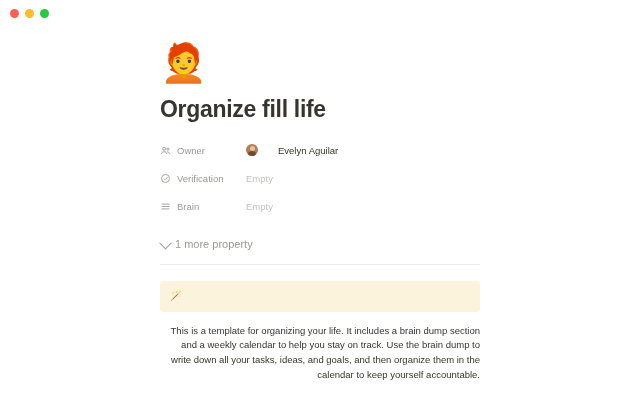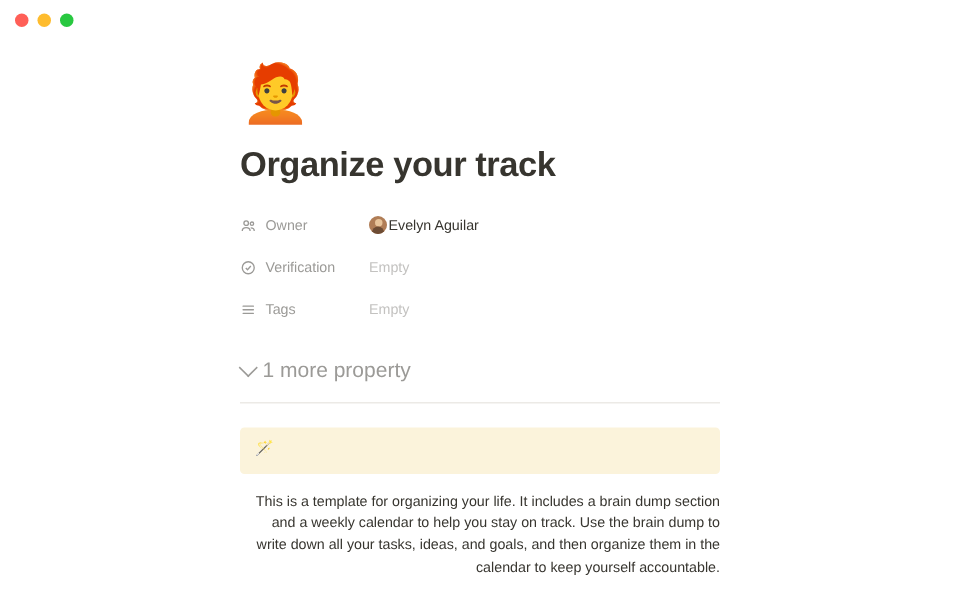--- a/index.html
+++ b/index.html
@@ -84,21 +84,21 @@
     height: 11px;
     display: inline-flex;
     align-items: center;
     justify-content: center;
     color: #9b9a97;
     flex: none;
   }
   .prop-value {
     display: flex;
     align-items: center;
-    gap: 1px;
+    gap: 20px;
     color: #37352f;
     font-size: 9.5px;
   }
   .prop-value.empty { color: #c3c2c0; }
   .avatar {
     width: 12px;
     height: 12px;
     border-radius: 50%;
     background: #b07d56;
     display: inline-block;
@@ -121,21 +121,21 @@
     width: 5px; height: 5px;
     border-radius: 50%;
     background: #e8c49a;
   }
 
   .more-props {
     display: flex;
     align-items: center;
     gap: 5px;
     color: #9b9a97;
-    font-size: 14px;
+    font-size: 11px;
     margin-top: 21px;
     margin-left: 1px;
   }
   .chev {
     display: inline-block;
     width: 8px; height: 8px;
     border-right: 1.3px solid #9b9a97;
     border-bottom: 1.3px solid #9b9a97;
     transform: rotate(45deg) translate(-1px,-1px);
   }
@@ -191,21 +191,21 @@
     <span class="dot yellow"></span>
     <span class="dot green"></span>
   </div>
 </div>
 
 <div class="page">
   <div class="content">
 
     <div class="page-emoji">🧑‍🦰</div>
 
-    <h1 class="page-title">Organize your track</h1>
+    <h1 class="page-title">Organize fill life</h1>
 
     <div>
 
       <div class="prop-row">
         <div class="prop-label">
           <span class="prop-icon">
             <svg width="11" height="11" viewBox="0 0 16 16" fill="none" stroke="#9b9a97" stroke-width="1.3">
               <circle cx="6" cy="5.5" r="2.2"></circle>
                 <path d="M2.2 13c0-2 1.8-3.2 3.8-3.2S9.8 11 9.8 13"></path>
               <circle cx="11.6" cy="6" r="1.6"></circle>
@@ -233,21 +233,21 @@
         <div class="prop-value empty">Empty</div>
       </div>
 
       <div class="prop-row">
         <div class="prop-label">
           <span class="prop-icon">
             <svg width="11" height="11" viewBox="0 0 16 16" fill="none" stroke="#9b9a97" stroke-width="1.3" stroke-linecap="round">
               <path d="M3 4.5h10M3 8h10M3 11.5h10"></path>
             </svg>
           </span>
-          <span class="lbl">Tags</span>
+          <span class="lbl">Brain</span>
         </div>
         <div class="prop-value empty">Empty</div>
       </div>
 
       <div class="more-props">
         <span class="chev"></span>
         <span>1 more property</span>
       </div>
     </div>
 

